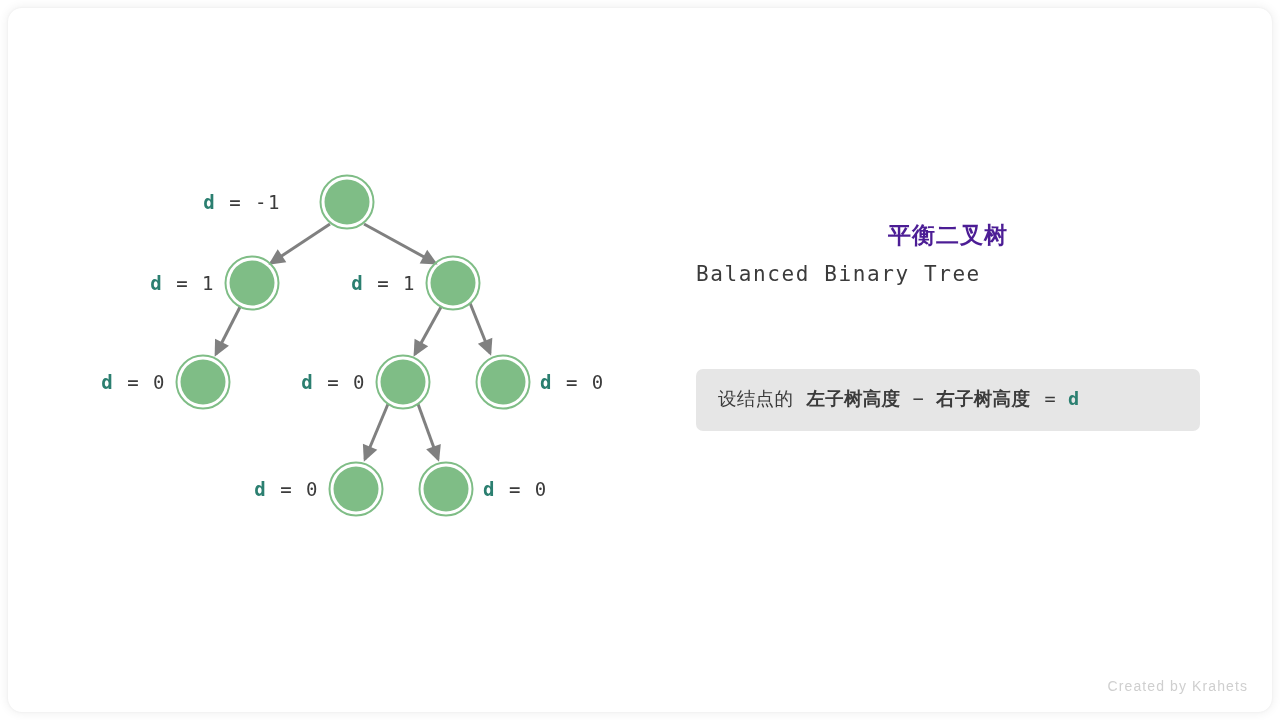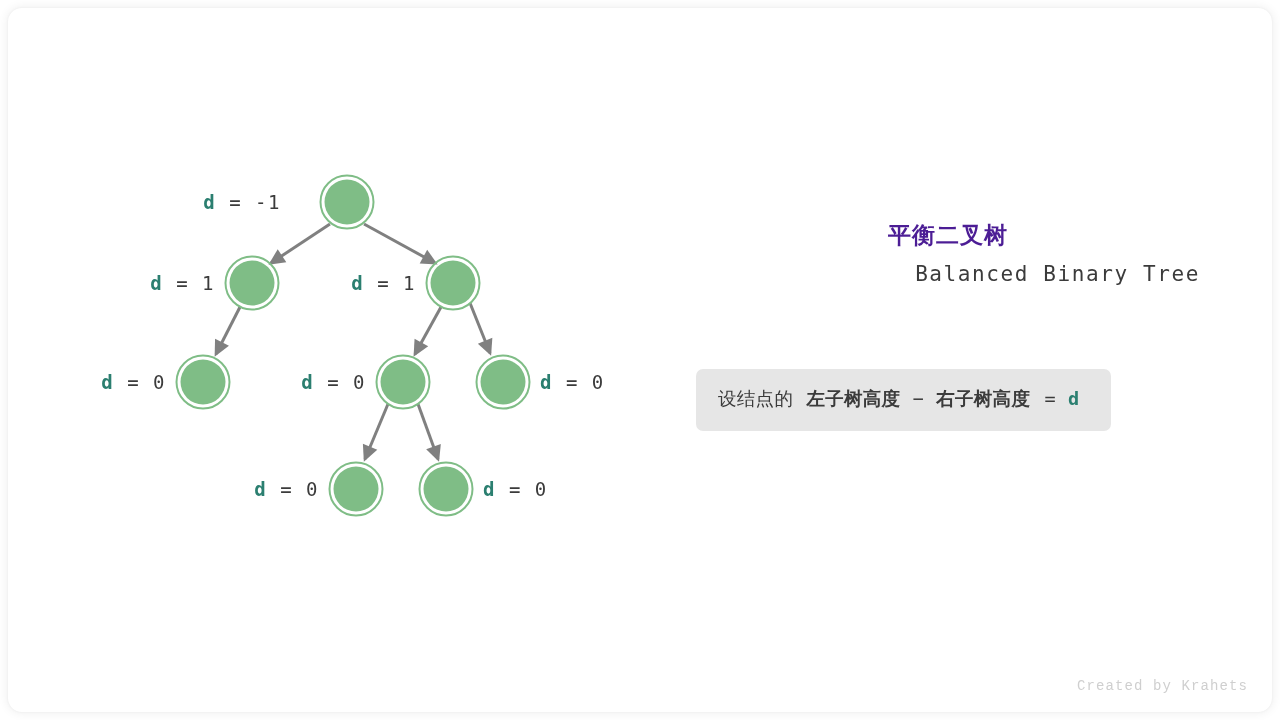--- a/index.html
+++ b/index.html
@@ -68,34 +68,34 @@
   #panel-title {
     text-align: center;
     font-family: "DejaVu Sans", "Liberation Sans", sans-serif;
     font-weight: 700;
     font-size: 23px;
     color: #4c1d95;
     letter-spacing: 1px;
     line-height: 1.2;
   }
   #panel-subtitle {
-    text-align: right;
+    text-align: left;
     margin-top: 12px;
     font-family: "DejaVu Sans Mono", "Liberation Mono", monospace;
     font-size: 21px;
     color: #3b3b3b;
     letter-spacing: 1.6px;
     line-height: 1.2;
   }
 
   #info-box {
     position: absolute;
     left: 696px;
     top: 369px;
-    width: 415px;
+    width: 504px;
     box-sizing: border-box;
     background: #e6e6e6;
     border-radius: 7px;
     padding: 14px 22px 16px 22px;
   }
   .info-line {
     font-family: "DejaVu Sans", "Liberation Sans", sans-serif;
     font-size: 18.5px;
     color: #3b3b3b;
     line-height: 1.72;
@@ -107,21 +107,21 @@
                      font-family: "DejaVu Sans Mono","Liberation Mono",monospace; }
   .info-line .mono { font-family: "DejaVu Sans Mono","Liberation Mono",monospace; }
   .info-line .bar  { color: #3b3b3b; font-weight: 400;
                      font-family: "DejaVu Sans Mono","Liberation Mono",monospace; }
 
   
   #watermark {
     position: absolute;
     right: 32px;
     bottom: 26px;
-    font-family: Liberation Mono, monospace;
+    font-family: Liberation Sans, sans-serif;
     font-size: 14px;
     color: #cfcfcf;
     letter-spacing: 1.1px;
   }
 </style>
 </head>
 <body>
 
 <div id="canvas">
 

